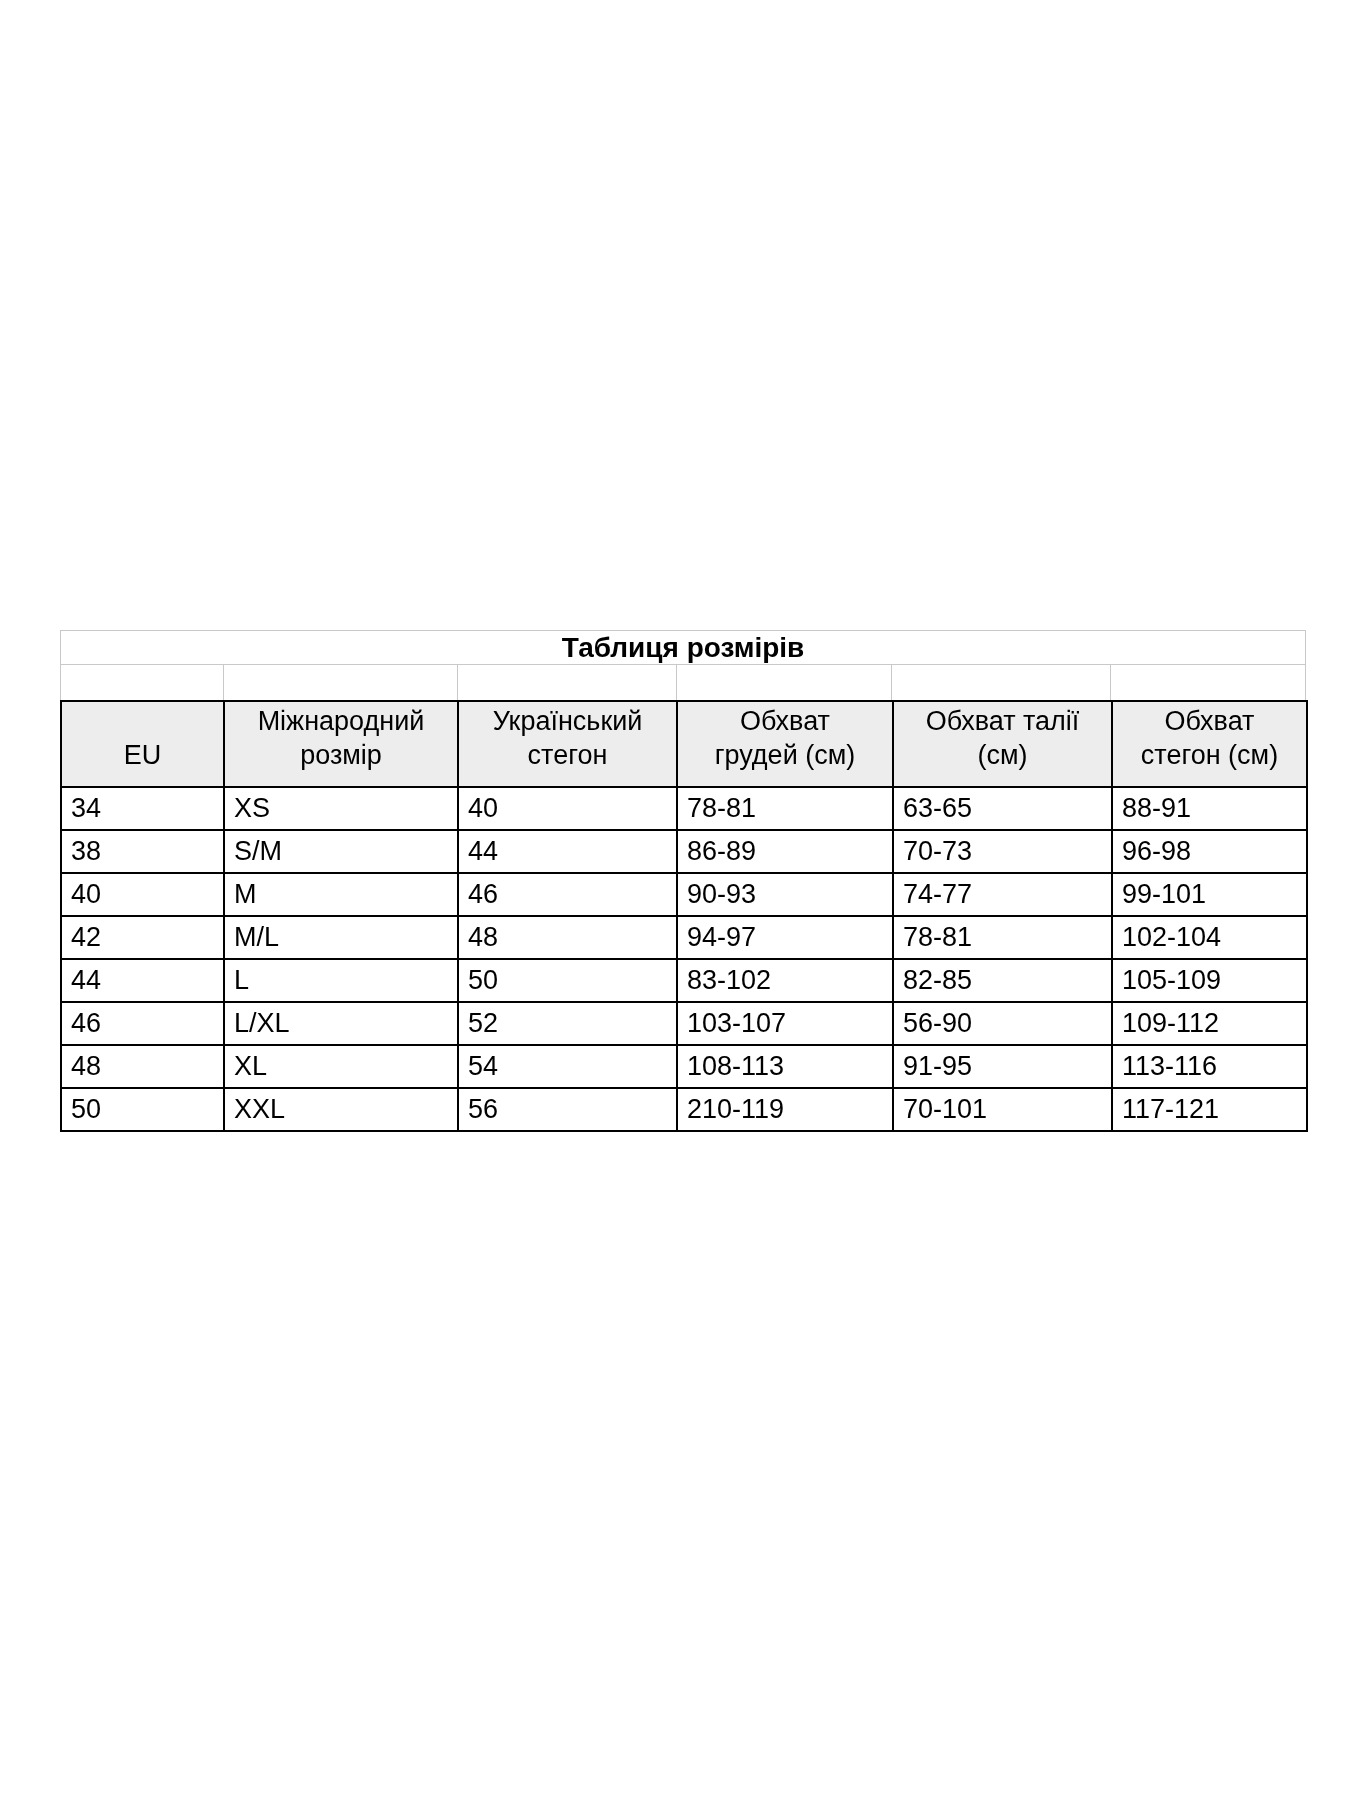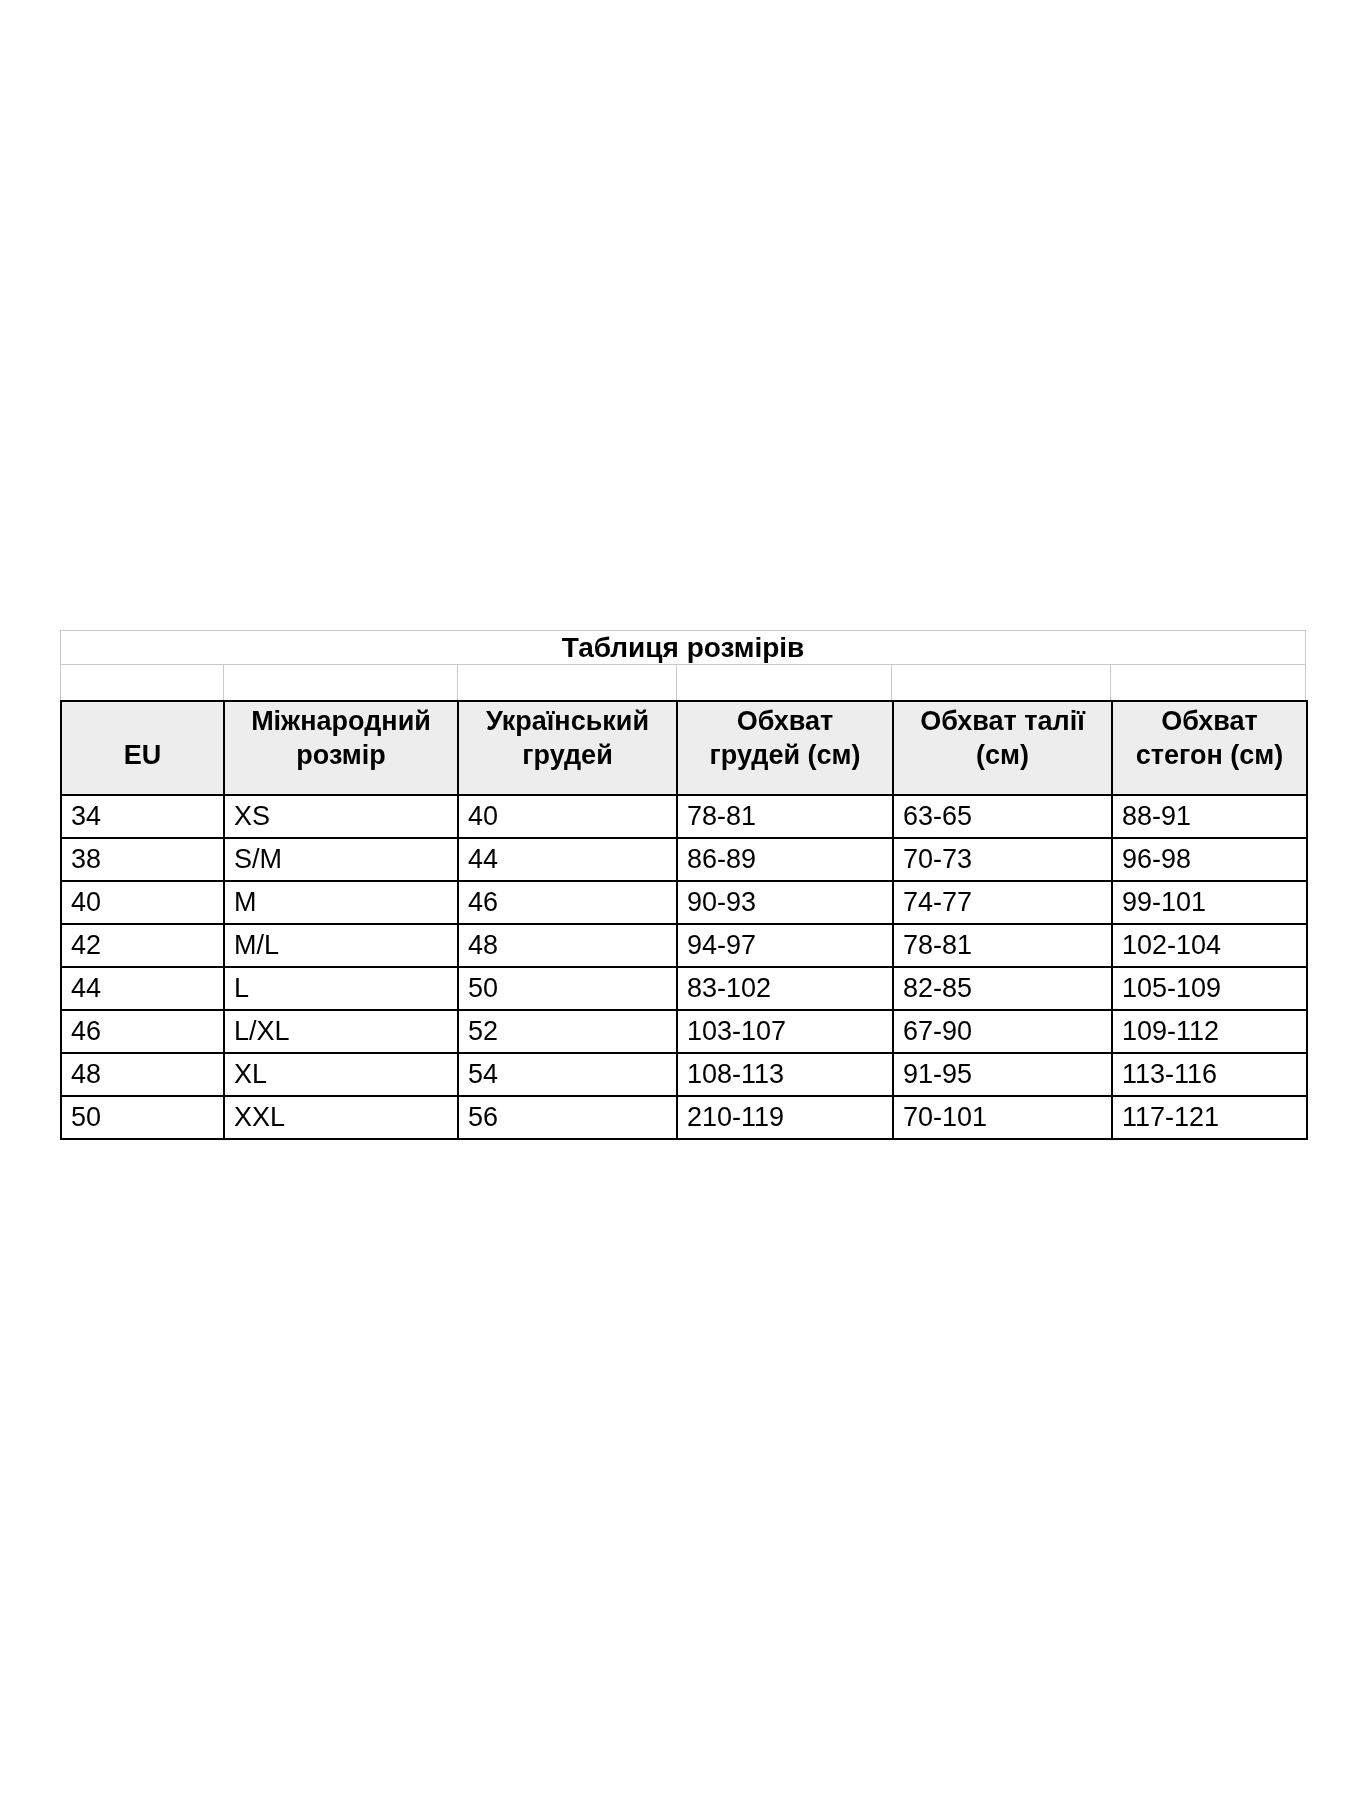--- a/index.html
+++ b/index.html
@@ -54,26 +54,26 @@
     width:1246px;
   }
   table.size-table th,
   table.size-table td{
     border:2px solid var(--border-black);
     overflow:hidden;
   }
   table.size-table th{
     background:var(--header-bg);
     font-size:27px;
-    font-weight:bold;
+    font-weight:normal;
     line-height:34px;
     text-align:center;
     vertical-align:bottom;
     height:78px;
-    padding:2px 4px 22px 4px;
+    padding:2px 4px 14px 4px;
     white-space:pre-line;
   }
   table.size-table td{
     font-size:27px;
     font-weight:normal;
     text-align:left;
     vertical-align:middle;
     height:43px;
     padding:0 20px 0 9px;
     background:#ffffff;
@@ -106,21 +106,21 @@
           <col style="width: 216px;">
           <col style="width: 219px;">
           <col style="width: 195px;">
         </colgroup>
       <thead>
         <tr>
           <th>EU</th>
           <th>Міжнародний
 розмір</th>
           <th>Український
-грудей</th>
+стегон</th>
           <th>Обхват
 грудей (см)</th>
           <th>Обхват талії
 (см)</th>
           <th>Обхват
 стегон (см)</th>
         </tr>
       </thead>
       <tbody>
           <tr>
@@ -161,21 +161,21 @@
             <td>50</td>
             <td>83-102</td>
             <td>82-85</td>
             <td>105-109</td>
           </tr>
           <tr>
             <td>46</td>
             <td>L/XL</td>
             <td>52</td>
             <td>103-107</td>
-            <td>67-90</td>
+            <td>56-90</td>
             <td>109-112</td>
           </tr>
           <tr>
             <td>48</td>
             <td>XL</td>
             <td>54</td>
             <td>108-113</td>
             <td>91-95</td>
             <td>113-116</td>
           </tr>

